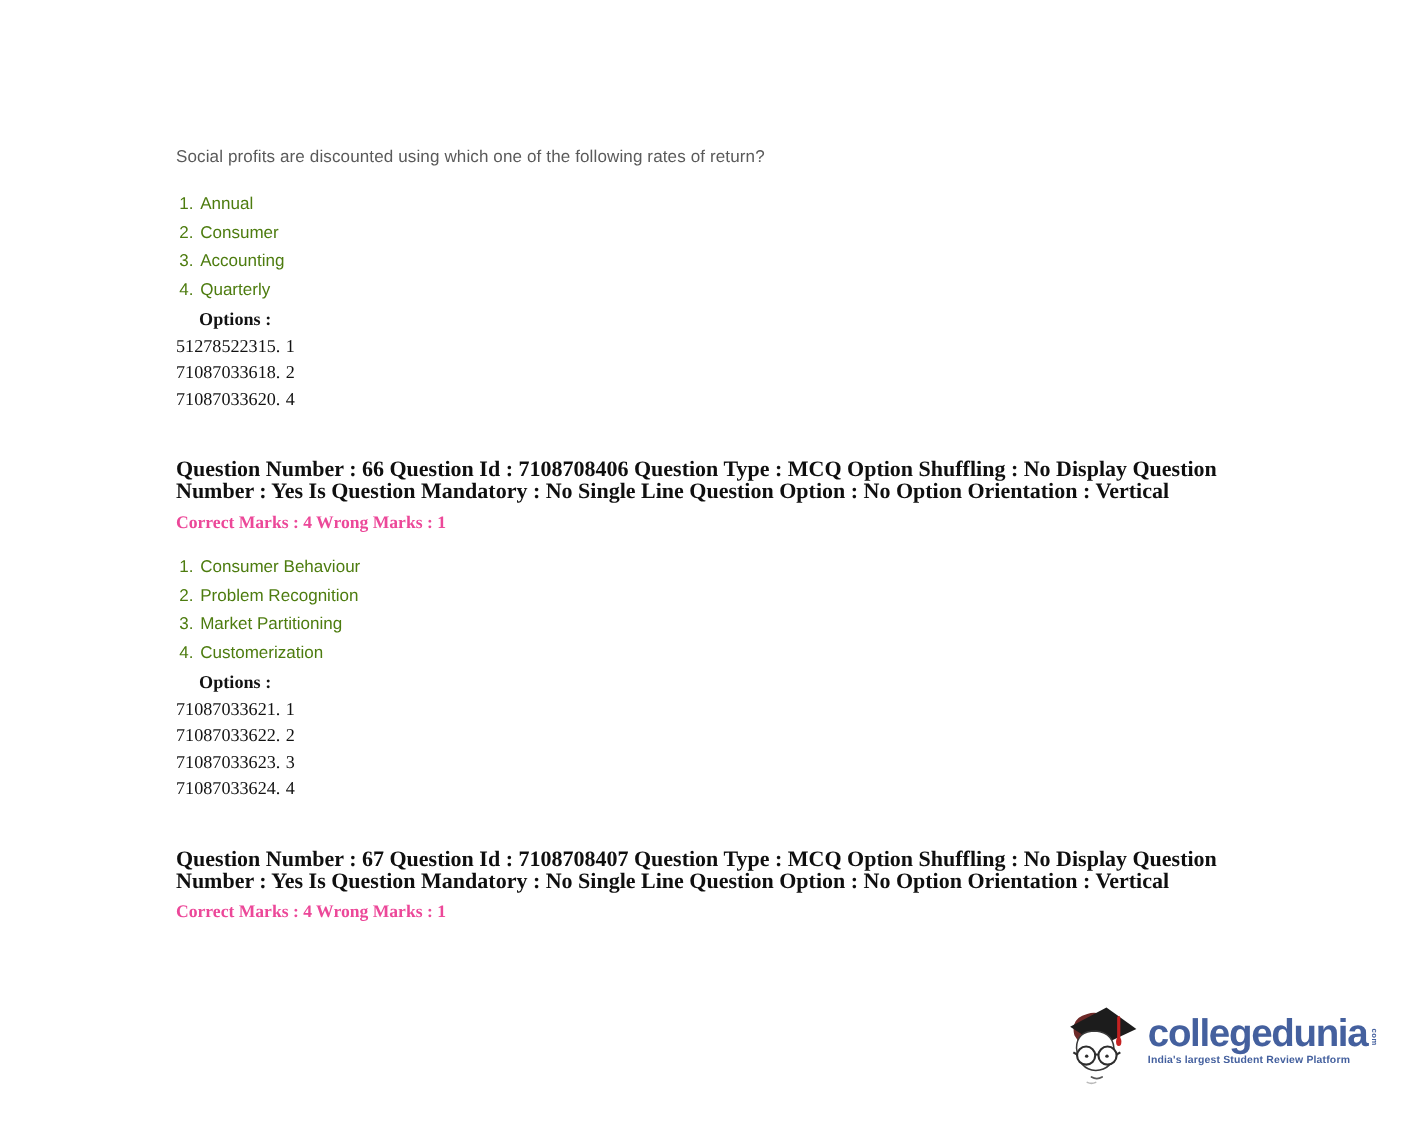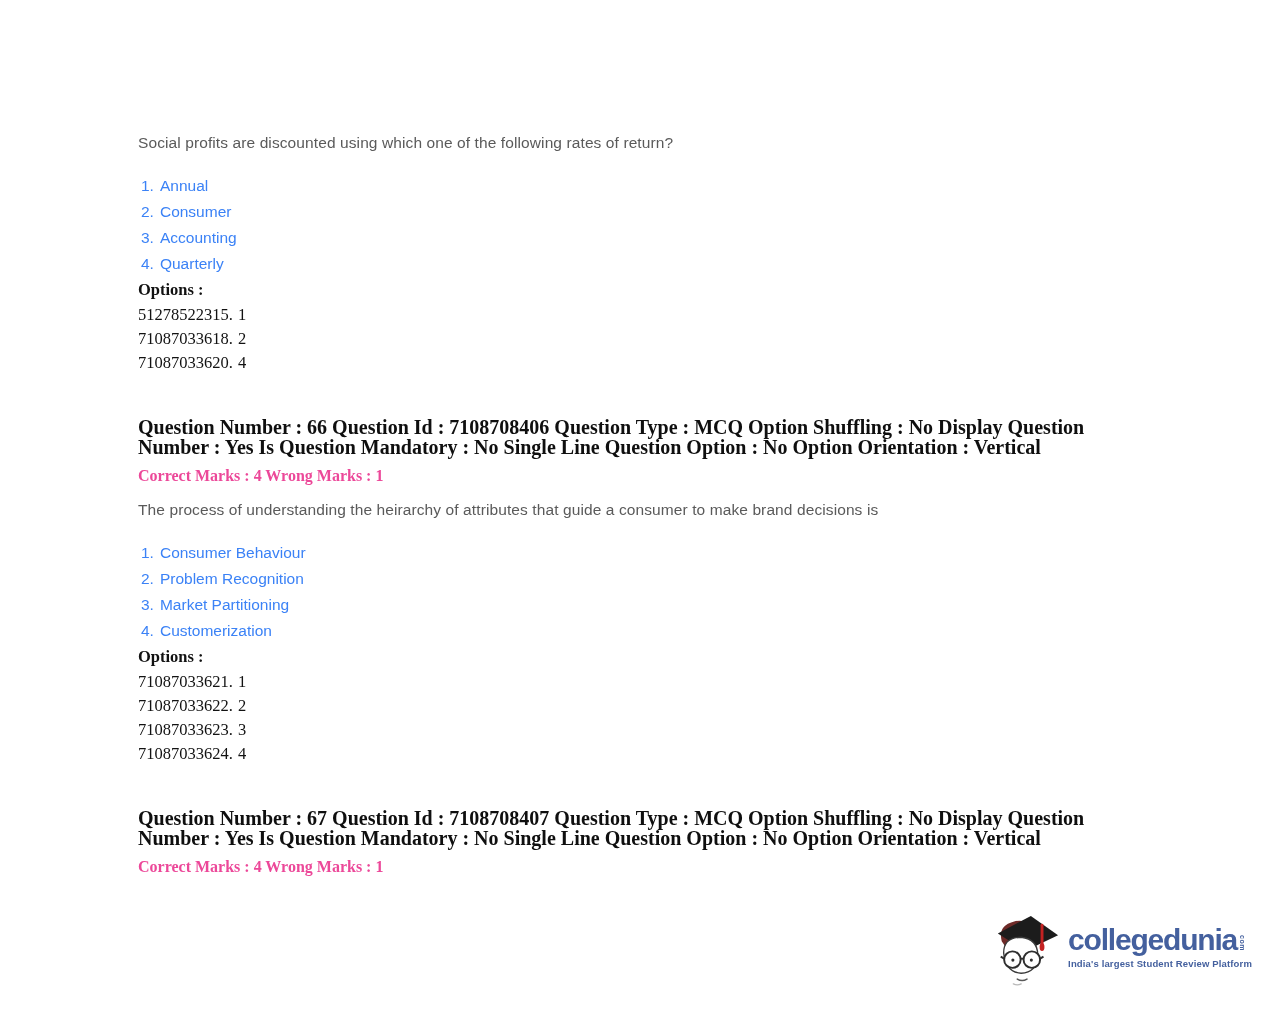--- a/index.html
+++ b/index.html
@@ -7,44 +7,45 @@
   .page {
     position: relative;
     width: 1284px;
     height: 1025px;
     background: #ffffff;
     overflow: hidden;
     font-family: "Liberation Sans", sans-serif;
   }
   .content {
     position: absolute;
-    left: 138px;
+    left: 160px;
     top: 130px;
     width: 970px;
   }
   .q-text {
     font-size: 15.5px;
     line-height: 26px;
     color: #5a5a5a;
     max-width: 745px;
     letter-spacing: 0.1px;
   }
   .choices { margin-top: 17px; margin-left: 3px; }
   .choice {
     font-size: 15.5px;
     line-height: 26px;
-    color: #3b82f6;
+    color: #4d7c0f;
   }
   .choice .num { margin-right: 6px; }
   .options-label {
     font-family: "Liberation Serif", serif;
     font-weight: 700;
     font-size: 16.5px;
     line-height: 26px;
     color: #121212;
+    margin-left: 21px;
   }
   .option-ids { }
   .option-id-row {
     font-family: "Liberation Serif", serif;
     font-size: 16.5px;
     line-height: 24px;
     color: #121212;
   }
   .option-id-row .choice-val { margin-left: 5px; }
   .meta-block { margin-top: 42px; }
@@ -70,21 +71,21 @@
     position: absolute;
     right: 32px;
     bottom: 38px;
     display: flex;
     align-items: center;
   }
   .logo-mascot { width: 68px; height: 80px; margin-right: 8px; }
   .logo-textcol { display: flex; flex-direction: column; justify-content: center; }
   .logo-brand-row { display: flex; align-items: flex-end; }
   .logo-brand {
-    font-size: 30px;
+    font-size: 35px;
     font-weight: 700;
     color: #44609e;
     letter-spacing: -1.2px;
     line-height: 28px;
   }
   .logo-tld {
     writing-mode: vertical-rl;
     font-size: 7px;
     font-weight: 700;
     color: #44609e;
@@ -138,21 +139,20 @@
         <div class="option-id-row">
           <span>71087033620.</span><span class="choice-val">4</span>
         </div>
       </div>
     </section>
 
     <section class="meta-block">
       <div class="meta-header">Question Number : 66 Question Id : 7108708406 Question Type : MCQ Option Shuffling : No Display Question Number : Yes Is Question Mandatory : No Single Line Question Option : No Option Orientation : Vertical</div>
       <div class="meta-marks">Correct Marks : 4 Wrong Marks : 1</div>
 
-      <div class="q-text q66-text">The process of understanding the heirarchy of attributes that guide a consumer to make brand decisions is</div>
 
       <div class="choices">
         <div class="choice">
           <span class="num">1.</span><span>Consumer Behaviour</span>
         </div>
         <div class="choice">
           <span class="num">2.</span><span>Problem Recognition</span>
         </div>
         <div class="choice">
           <span class="num">3.</span><span>Market Partitioning</span>

